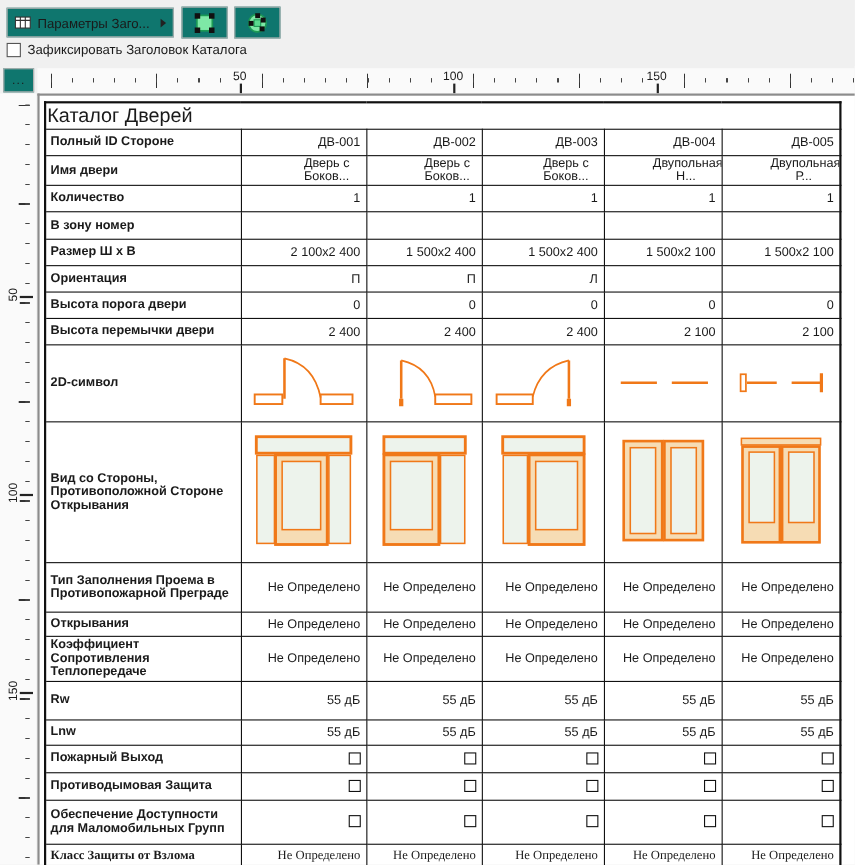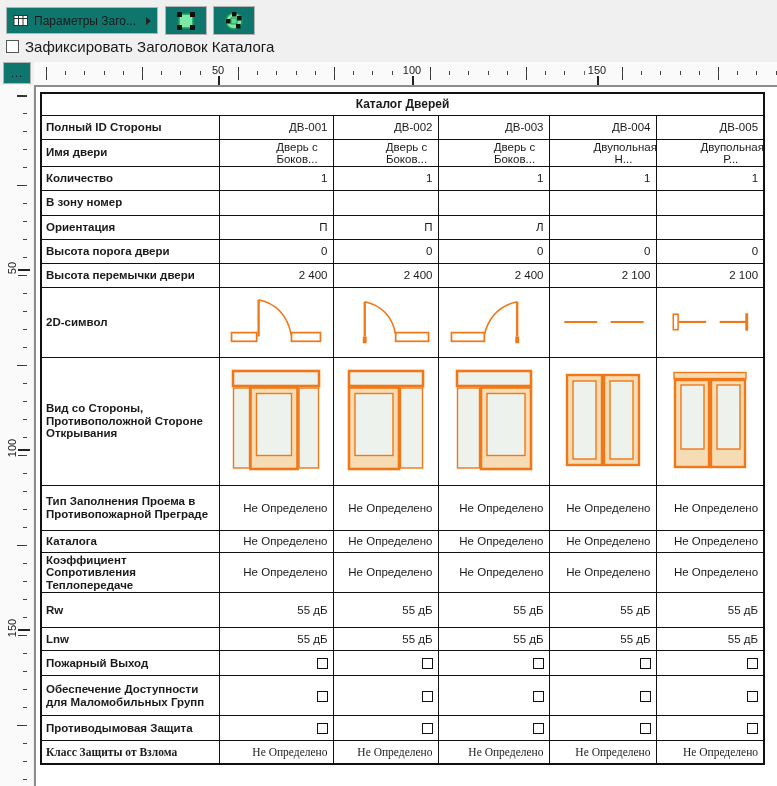--- a/index.html
+++ b/index.html
@@ -8,21 +8,21 @@
   #app{position:absolute;left:0;top:0;width:777px;height:786px;}
 
   
   .toolbar{position:absolute;left:0;top:0;width:777px;height:60px;background:#f0f0f0;}
   .btn{position:absolute;display:flex;align-items:center;justify-content:center;
        background:#0f766e;border:1px solid #b3b3b3;box-sizing:border-box;cursor:default;}
   #schemeBtn{left:6px;top:7px;height:27px;width:152px;justify-content:flex-start;padding:0 6px;gap:5px;font-size:12px;}
   #schemeBtn .flyout{margin-left:auto;width:0;height:0;border-top:4px solid transparent;border-bottom:4px solid transparent;border-left:5px solid #222;}
   #btnA{left:165px;top:6px;width:42px;height:29px;}
   #btnB{left:213px;top:6px;width:42px;height:29px;}
-  .cbrow{position:absolute;left:6px;top:38px;display:flex;align-items:center;gap:6px;font-size:15px;}
+  .cbrow{position:absolute;left:6px;top:38px;display:flex;align-items:center;gap:6px;font-size:12px;}
   .tcb{display:inline-block;width:13px;height:13px;background:#fff;border:1px solid #555;box-sizing:border-box;}
 
   
   #cornerBtn{left:3px;top:62px;width:28px;height:22px;font-size:11px;letter-spacing:1px;}
   .hruler{position:absolute;left:34px;top:62px;width:743px;height:23px;background:#fafafa;}
   .hruler .minor{position:absolute;left:12px;right:0;top:9px;height:4px;
       background:repeating-linear-gradient(90deg,#444 0 1px,transparent 1px 19.2px);}
   .hruler .medium{position:absolute;left:12px;right:0;top:5px;height:13px;
       background:repeating-linear-gradient(90deg,#333 0 1px,transparent 1px 96px);}
   .hlab{position:absolute;top:2px;transform:translateX(-50%);font-size:11px;background:#fafafa;padding:0 3px;}
@@ -35,21 +35,21 @@
   .vlab{position:absolute;left:1px;width:22px;text-align:center;font-size:11px;
       transform:rotate(-90deg);background:#fafafa;}
   .vtick{position:absolute;left:14px;height:2px;width:16px;background:#222;}
 
   
   .canvas{position:absolute;left:34px;top:85px;width:743px;height:701px;background:#fff;
       border-left:2px solid #8c8c8c;border-top:2px solid #8c8c8c;box-sizing:border-box;}
   table{border-collapse:collapse;table-layout:fixed;width:723px;margin:5px 0 0 4px;
       font-family:"Liberation Sans",sans-serif;font-size:11.5px;border:2px solid #111;}
   td,th{border:1px solid #111;overflow:hidden;box-sizing:border-box;vertical-align:middle;}
-  .title{font-weight:bold;text-align:center;font-size:12px;}
+  .title{font-weight:normal;font-size:18px;}
   th{font-weight:bold;text-align:left;padding:1px 2px 1px 4px;line-height:12.5px;font-size:11.5px;}
   .val{text-align:right;padding-right:5px;}
   .ctr{text-align:center;padding-right:2px;padding-left:44px;}
   .gfx{text-align:center;vertical-align:middle;padding:0;}
   .cbx{display:inline-block;width:11px;height:11px;border:1.5px solid #111;background:#fff;box-sizing:border-box;vertical-align:middle;}
 </style>
 </head>
 <body>
 
 <div id="app">
@@ -124,21 +124,21 @@
           <col style="width:105px">
         <col style="width:111px">
           <col style="width:107px">
           <col style="width:108px">
       </colgroup>
       <tbody id="rows">
           <tr style="height: 22px;">
             <td colspan="6" class="title">Каталог Дверей</td>
           </tr>
           <tr style="height: 24px;">
-            <th>Полный ID Стороны</th>
+            <th>Полный ID Стороне</th>
             <td class="val">ДВ-001</td>
             <td class="val">ДВ-002</td>
             <td class="val">ДВ-003</td>
             <td class="val">ДВ-004</td>
             <td class="val">ДВ-005</td>
           </tr>
           <tr style="height: 25px;">
             <th>Имя двери</th>
             <td class="val ctr">Дверь с Боков...</td>
             <td class="val ctr">Дверь с Боков...</td>
@@ -154,20 +154,28 @@
             <td class="val">1</td>
             <td class="val">1</td>
           </tr>
           <tr style="height: 25px;">
             <th>В зону номер</th>
             <td class="val"></td>
             <td class="val"></td>
             <td class="val"></td>
             <td class="val"></td>
             <td class="val"></td>
+          </tr>
+          <tr style="height: 24px;">
+            <th>Размер Ш х В</th>
+            <td class="val">2 100х2 400</td>
+            <td class="val">1 500х2 400</td>
+            <td class="val">1 500х2 400</td>
+            <td class="val">1 500х2 100</td>
+            <td class="val">1 500х2 100</td>
           </tr>
           <tr style="height: 24px;">
             <th>Ориентация</th>
             <td class="val">П</td>
             <td class="val">П</td>
             <td class="val">Л</td>
             <td class="val"></td>
             <td class="val"></td>
           </tr>
           <tr style="height: 24px;">
@@ -254,21 +262,21 @@
           </tr>
           <tr style="height: 45px;">
             <th>Тип Заполнения Проема в Противопожарной Преграде</th>
             <td class="val">Не Определено</td>
             <td class="val">Не Определено</td>
             <td class="val">Не Определено</td>
             <td class="val">Не Определено</td>
             <td class="val">Не Определено</td>
           </tr>
           <tr style="height: 22px;">
-            <th>Каталога</th>
+            <th>Открывания</th>
             <td class="val">Не Определено</td>
             <td class="val">Не Определено</td>
             <td class="val">Не Определено</td>
             <td class="val">Не Определено</td>
             <td class="val">Не Определено</td>
           </tr>
           <tr style="height: 40px;">
             <th>Коэффициент Сопротивления Теплопередаче</th>
             <td class="val">Не Определено</td>
             <td class="val">Не Определено</td>
@@ -293,36 +301,36 @@
             <td class="val">55 дБ</td>
           </tr>
           <tr style="height: 25px;">
             <th>Пожарный Выход</th>
             <td class="val"><span class="cbx"></span></td>
             <td class="val"><span class="cbx"></span></td>
             <td class="val"><span class="cbx"></span></td>
             <td class="val"><span class="cbx"></span></td>
             <td class="val"><span class="cbx"></span></td>
           </tr>
+          <tr style="height: 25px;">
+            <th>Противодымовая Защита</th>
+            <td class="val"><span class="cbx"></span></td>
+            <td class="val"><span class="cbx"></span></td>
+            <td class="val"><span class="cbx"></span></td>
+            <td class="val"><span class="cbx"></span></td>
+            <td class="val"><span class="cbx"></span></td>
+          </tr>
           <tr style="height: 40px;">
             <th>Обеспечение Доступности для Маломобильных Групп</th>
             <td class="val"><span class="cbx"></span></td>
             <td class="val"><span class="cbx"></span></td>
             <td class="val"><span class="cbx"></span></td>
             <td class="val"><span class="cbx"></span></td>
             <td class="val"><span class="cbx"></span></td>
           </tr>
-          <tr style="height: 25px;">
-            <th>Противодымовая Защита</th>
-            <td class="val"><span class="cbx"></span></td>
-            <td class="val"><span class="cbx"></span></td>
-            <td class="val"><span class="cbx"></span></td>
-            <td class="val"><span class="cbx"></span></td>
-            <td class="val"><span class="cbx"></span></td>
-          </tr>
           <tr style="height: 23px; font-family: Liberation Serif, serif;">
             <th>Класс Защиты от Взлома</th>
             <td class="val">Не Определено</td>
             <td class="val">Не Определено</td>
             <td class="val">Не Определено</td>
             <td class="val">Не Определено</td>
             <td class="val">Не Определено</td>
           </tr>
         </tbody>
     </table>

